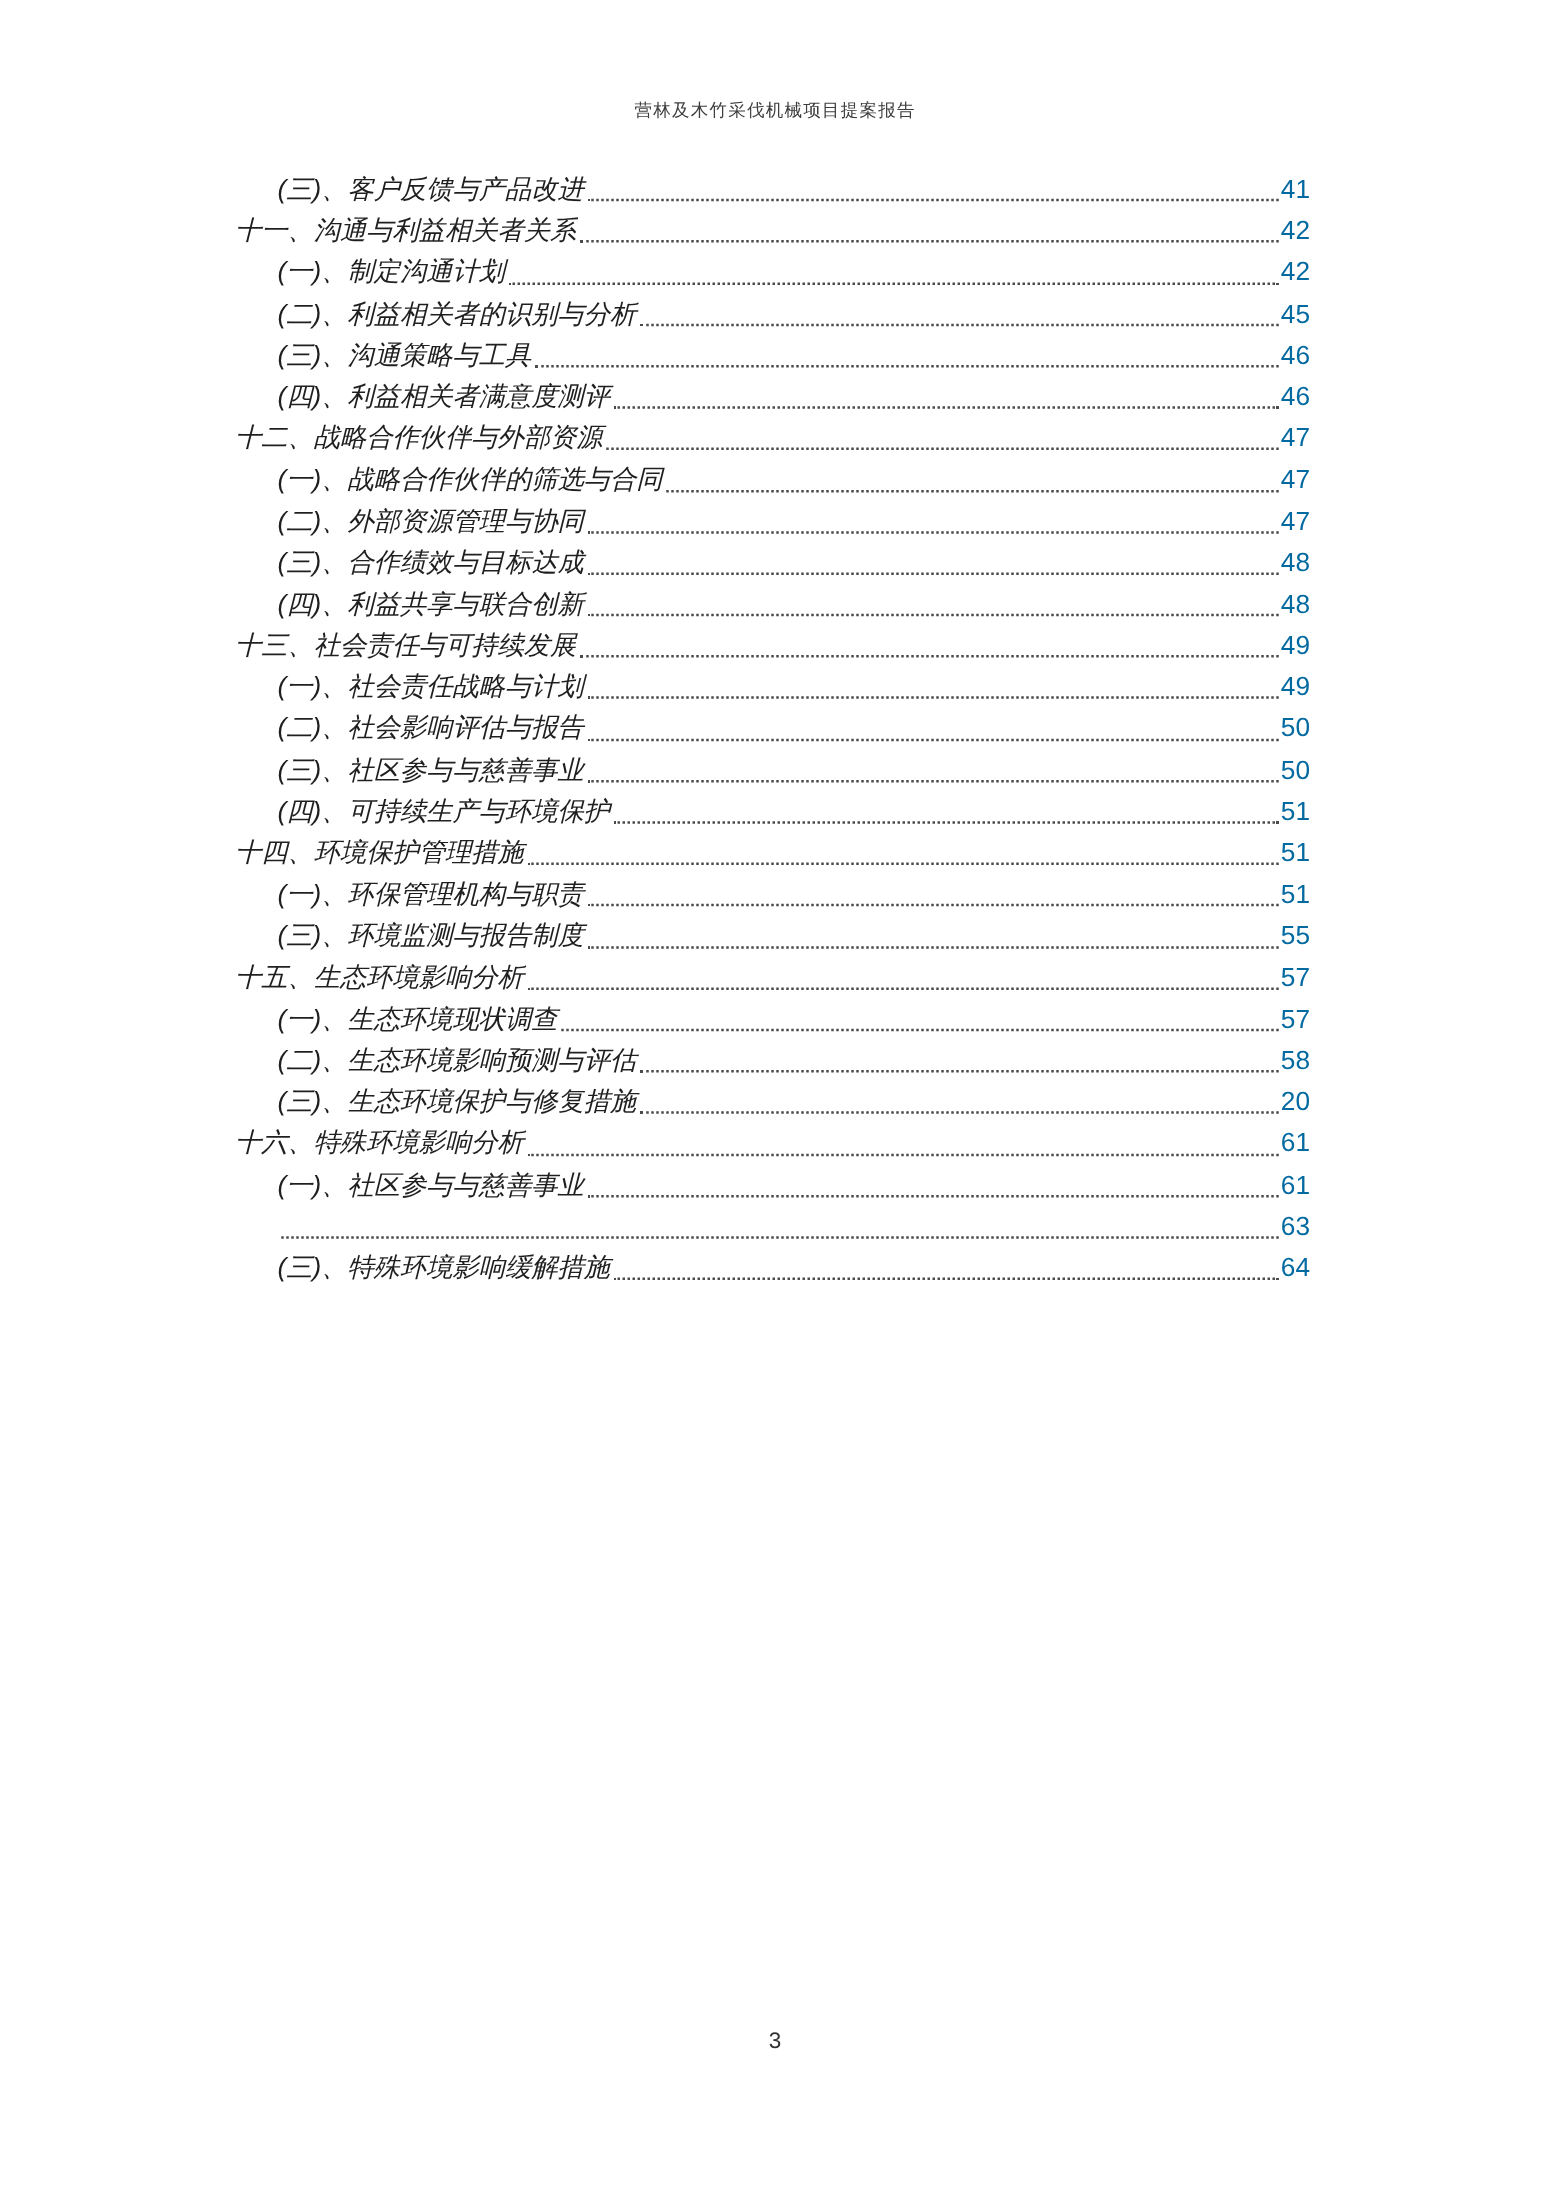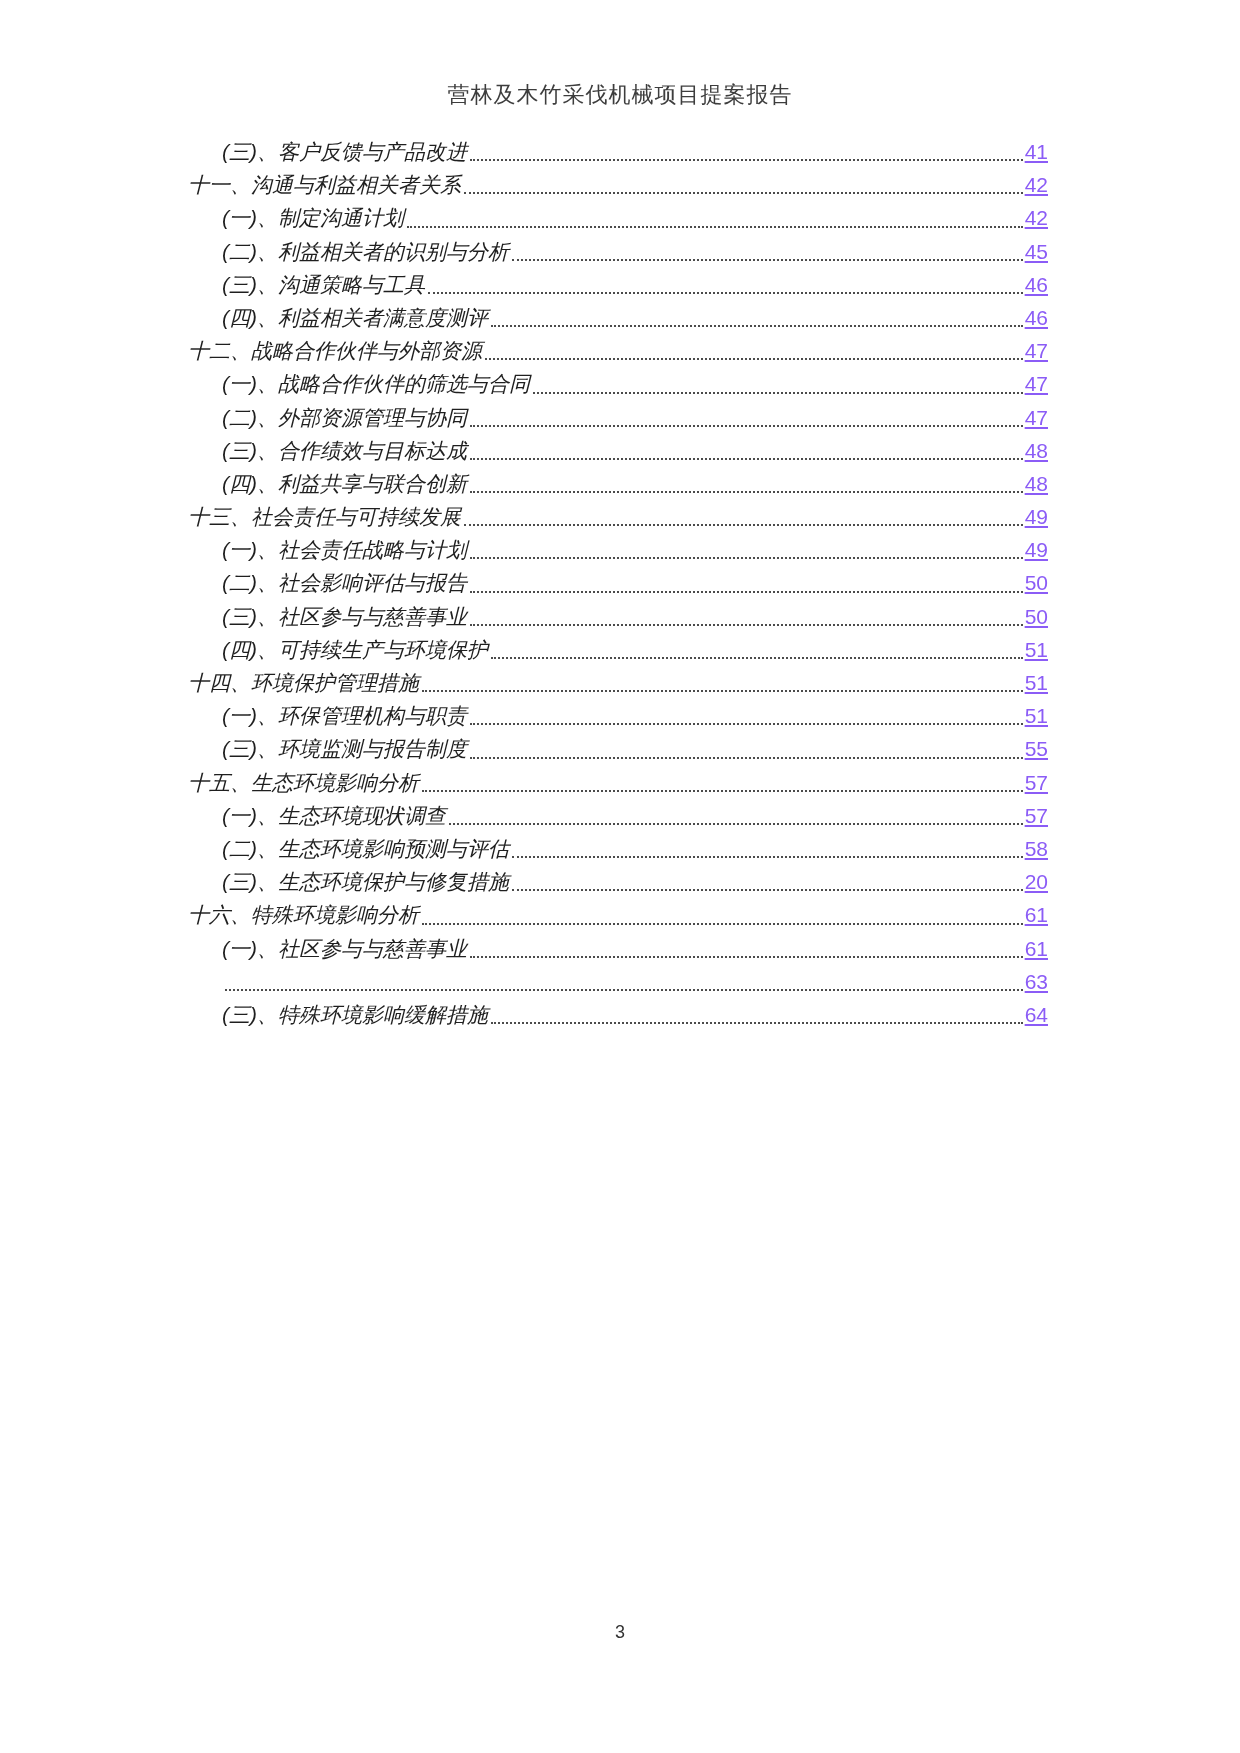--- a/index.html
+++ b/index.html
@@ -14,21 +14,21 @@
     background: #ffffff;
     font-family: "Liberation Sans", "DejaVu Sans", sans-serif;
     overflow: hidden;
   }
   .header {
     position: absolute;
     top: 80px;
     left: 0;
     right: 0;
     text-align: center;
-    font-size: 22px;
+    font-size: 14px;
     letter-spacing: 1px;
     color: #3d3d3d;
   }
   .toc {
     position: absolute;
     top: 135px;
     left: 188px;
     right: 192px;
   }
   .toc-row {
@@ -55,22 +55,21 @@
   .toc-dots::after {
     content: "";
     position: absolute;
     left: 3px;
     right: 2px;
     bottom: 7px;
     border-bottom: 2.4px dotted #4b4b4b;
   }
   .toc-page {
     white-space: nowrap;
-    color: #8b5cf6;
-    text-decoration: underline;
+    color: #0369a1;
   }
   .footer {
     position: absolute;
     top: 1622px;
     left: 0;
     right: 0;
     text-align: center;
     font-size: 18px;
     color: #333333;
   }

